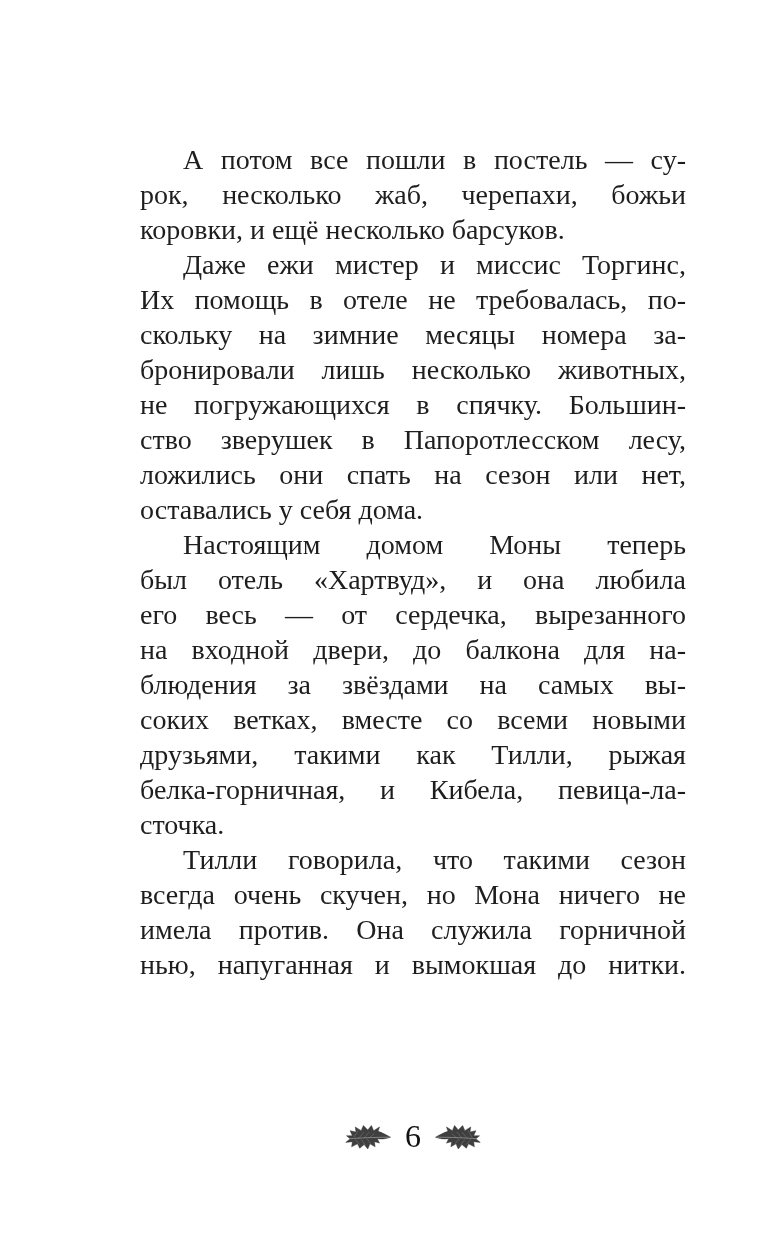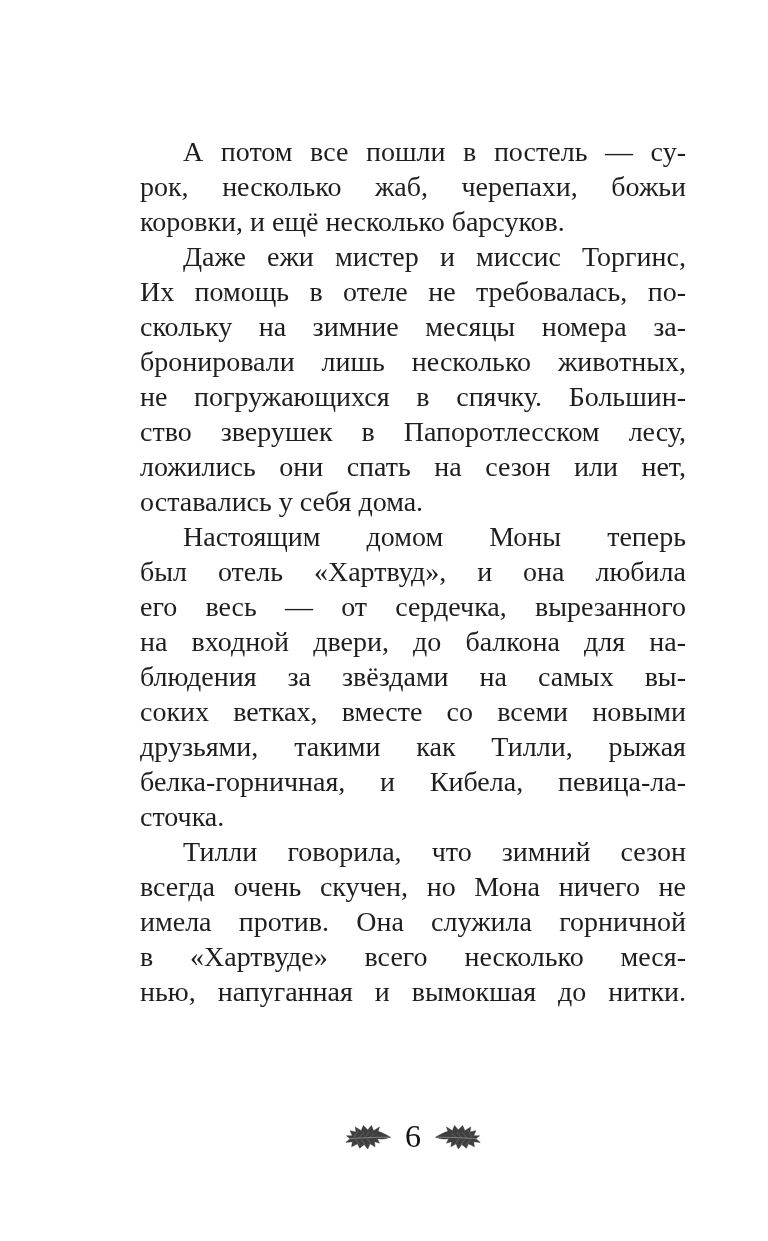--- a/index.html
+++ b/index.html
@@ -64,45 +64,44 @@
     height: 27px;
   }
   .leaf svg { display: block; width: 100%; height: 100%; }
   .leaf.mirrored svg { transform: scaleX(-1); }
 </style>
 </head>
 <body style="background: rgb(255, 255, 255);">
 
 <div class="page">
 
-  <main class="text-block" style="color: rgb(30, 30, 30);">
+  <main class="text-block" style="color: rgb(30, 30, 30); margin-top: 8px;">
       <div class="line indent">А потом все пошли в постель — су-</div>
       <div class="line">рок, несколько жаб, черепахи, божьи</div>
       <div class="line no-j">коровки, и ещё несколько барсуков.</div>
       <div class="line indent">Даже ежи мистер и миссис Торгинс,</div>
       <div class="line">Их помощь в отеле не требовалась, по-</div>
       <div class="line">скольку на зимние месяцы номера за-</div>
       <div class="line">бронировали лишь несколько животных,</div>
       <div class="line">не погружающихся в спячку. Большин-</div>
       <div class="line">ство зверушек в Папоротлесском лесу,</div>
       <div class="line">ложились они спать на сезон или нет,</div>
       <div class="line no-j">оставались у себя дома.</div>
       <div class="line indent">Настоящим домом Моны теперь</div>
       <div class="line">был отель «Хартвуд», и она любила</div>
       <div class="line">его весь — от сердечка, вырезанного</div>
       <div class="line">на входной двери, до балкона для на-</div>
       <div class="line">блюдения за звёздами на самых вы-</div>
       <div class="line">соких ветках, вместе со всеми новыми</div>
       <div class="line">друзьями, такими как Тилли, рыжая</div>
       <div class="line">белка-горничная, и Кибела, певица-ла-</div>
       <div class="line no-j">сточка.</div>
-      <div class="line indent">Тилли говорила, что зимний сезон</div>
+      <div class="line indent">Тилли говорила, что такими сезон</div>
       <div class="line">всегда очень скучен, но Мона ничего не</div>
       <div class="line">имела против. Она служила горничной</div>
-      <div class="line">в «Хартвуде» всего несколько меся-</div>
       <div class="line">нью, напуганная и вымокшая до нитки.</div>
     </main>
 
   <footer class="page-footer">
     <span class="leaf">
       <svg viewBox="0 0 64 36" xmlns="http://www.w3.org/2000/svg">
         <path d="M62 19 C55 15 51 13 45 11 L47 5 L39 10 L36 3 L31 9 L25 3 L22 10 L14 5 L15 12 L7 10 L10 17 L2 17 L7 21 L1 26 L10 25 L9 32 L17 28 L20 34 L26 29 L31 35 L34 28 L41 32 L40 25 L47 27 L44 21 C51 22 56 21 62 19 Z" fill="#3f3f3f" stroke="#2b2b2b" stroke-width="0.6"></path>
         <path d="M6 21 C20 20 40 19 60 19" fill="none" stroke="#9a9a9a" stroke-width="1"></path>
         <path d="M12 19 L18 10 M18 21 L26 12 M26 20 L33 12 M33 20 L40 14 M14 22 L20 29 M22 22 L28 30 M30 21 L35 28" fill="none" stroke="#8a8a8a" stroke-width="0.7" opacity="0.85"></path>
       </svg>

